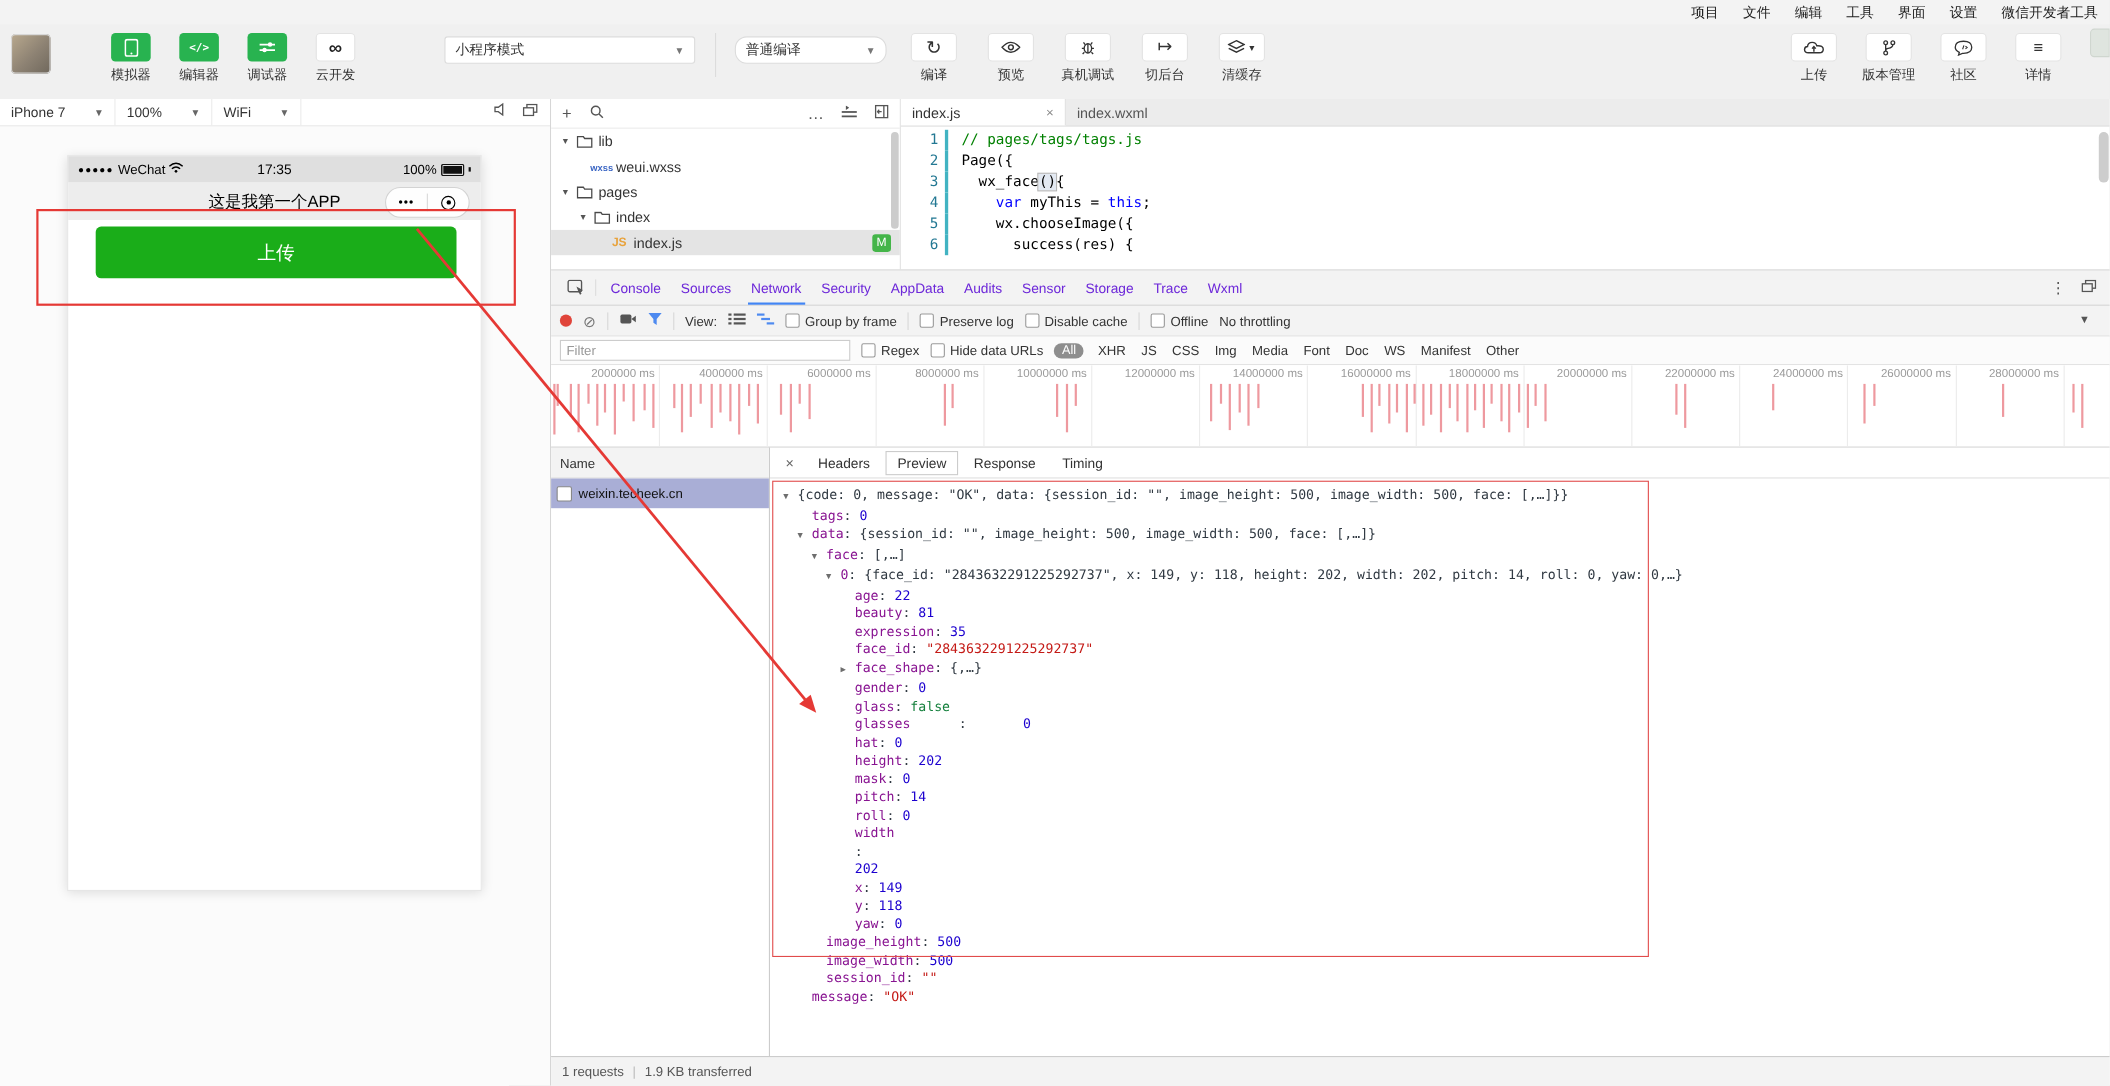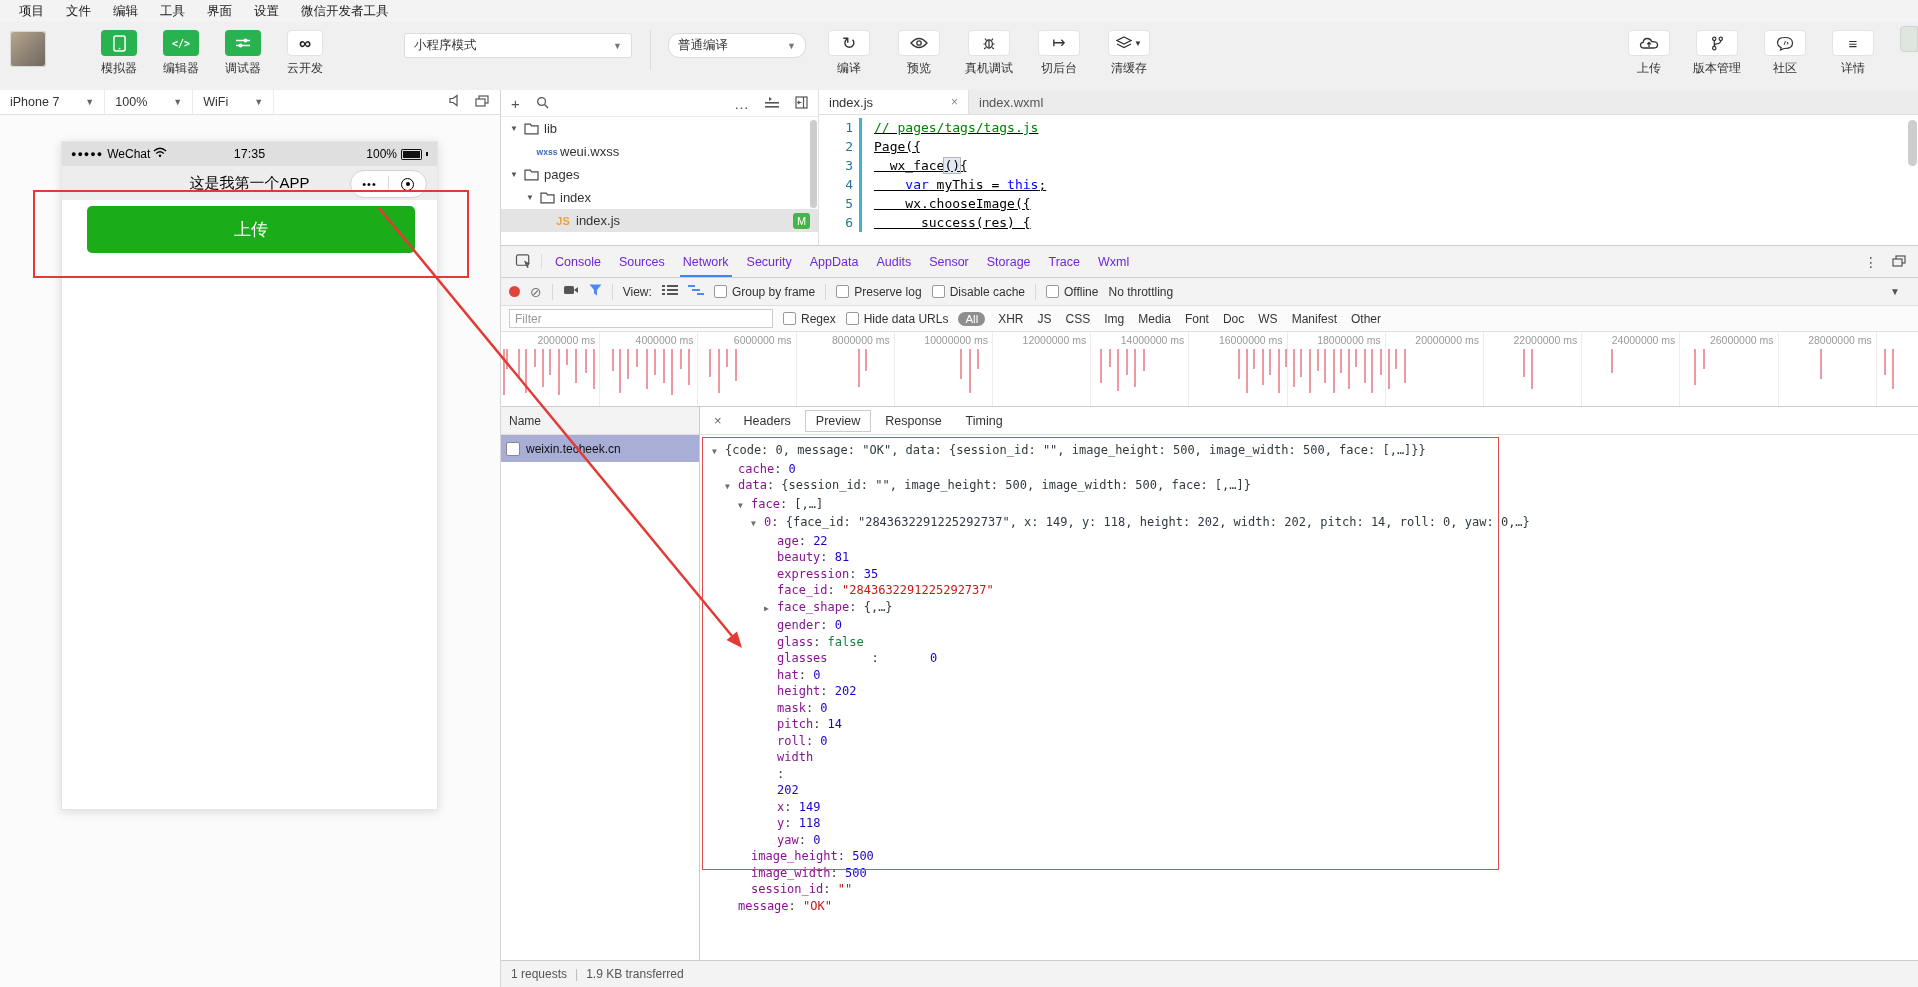--- a/index.html
+++ b/index.html
@@ -1,19 +1,19 @@
 <!DOCTYPE html>
 <html><head>
 <meta charset="utf-8">
 <style>
   html,body{margin:0;padding:0;background:#e9e9e9;}
   #app{position:relative;width:1918px;height:987px;background:#f0f0f0;overflow:hidden;
        font-family:"Liberation Sans","DejaVu Sans",sans-serif;color:#222;-webkit-font-smoothing:antialiased;}
   
-  #menubar{position:absolute;left:0;top:0;width:100%;height:22px;background:#f3f3f3;display:flex;align-items:center;padding-left:8px;box-sizing:border-box;}
+  #menubar{position:absolute;left:0;top:0;width:100%;height:22px;background:#f3f3f3;display:flex;align-items:center;padding-left:8px;box-sizing:border-box;justify-content:flex-end;}
   .menu-item{font-size:12.5px;color:#1a1a1a;padding:0 11px;line-height:22px;cursor:default;}
   
   #toolbar{position:absolute;left:0;top:22px;width:100%;height:68px;background:#f0f0f0;}
   #avatar{position:absolute;left:10px;top:9px;width:36px;height:36px;border-radius:4px;
           background:linear-gradient(135deg,#b9a98e,#8d8273 55%,#6f675c);box-shadow:0 0 0 1px #d8d8d8 inset;}
   .tbtn{display:inline-flex;flex-direction:column;align-items:center;width:62px;cursor:pointer;}
   #tb-left{position:absolute;left:88px;top:8px;display:flex;}
   .tb-ico{width:36px;height:26px;border-radius:4px;display:flex;align-items:center;justify-content:center;}
   .tb-ico.green{background:#28b350;}
   .tb-ico.white{background:#ffffff;border:1px solid #e3e3e3;box-sizing:border-box;}
@@ -70,21 +70,21 @@
   
   #editor{position:absolute;left:819px;top:90px;width:1099px;height:155px;background:#fff;}
   #ed-tabs{height:25px;background:#ececec;display:flex;border-bottom:1px solid #e0e0e0;box-sizing:border-box;}
   .ed-tab{width:150px;display:flex;align-items:center;padding:0 10px;font-size:13px;color:#555;box-sizing:border-box;cursor:pointer;}
   .ed-tab.active{background:#fff;color:#333;border-right:1px solid #e0e0e0;}
   .ed-close{margin-left:auto;color:#888;font-size:12px;}
   #code{position:relative;padding-top:3px;height:123px;box-sizing:border-box;font-family:"DejaVu Sans Mono",monospace;font-size:13px;line-height:19px;}
   .cline{display:flex;height:19px;}
   .ln{width:34px;text-align:right;color:#237893;padding-right:6px;flex:0 0 auto;}
   .chg{width:3px;background:#42b3c2;flex:0 0 auto;}
-  .ctext{padding-left:12px;white-space:pre;color:#000;text-decoration:underline;}
+  .ctext{padding-left:12px;white-space:pre;color:#000;}
   .tk-cm{color:#008000;} .tk-kw{color:#0000ff;} .tk-pl{color:#000;}
   .tk-mt{background:#e3e9f2;outline:1px solid #b5b5b5;}
   #ed-status{position:absolute;left:0;bottom:0;width:100%;height:17px;background:#ececec;border-top:1px solid #ddd;
              display:flex;align-items:center;font-size:11.5px;color:#444;padding:0 14px;box-sizing:border-box;gap:18px;}
   #ed-status .right{margin-left:auto;display:flex;gap:26px;}
   #ed-scroll{position:absolute;right:1px;top:30px;width:9px;height:46px;background:#cdcdcd;border-radius:5px;}
   
   #devtools{position:absolute;left:501px;top:245px;width:1417px;height:742px;background:#fff;border-top:1px solid #ccc;box-sizing:border-box;}
   #dt-tabs{height:32px;background:#f3f3f3;border-bottom:1px solid #d0d0d0;display:flex;align-items:center;padding-left:6px;box-sizing:border-box;}
   #dt-inspect{padding:0 8px;border-right:1px solid #ddd;margin-right:4px;display:flex;align-items:center;cursor:pointer;}
@@ -658,21 +658,21 @@
           <span id="detail-close">×</span>
           <span id="detail-tablist" style="display:flex;align-items:center">
               <span class="d-tab">Headers</span>
               <span class="d-tab active">Preview</span>
               <span class="d-tab">Response</span>
               <span class="d-tab">Timing</span>
             </span>
         </div>
         <div id="preview">
             <div class="pline" style="padding-left: 0px;"><span class="parrow">▼</span><span class="t-p">{code: 0, message: "OK", data: {session_id: "", image_height: 500, image_width: 500, face: [,…]}}</span></div>
-            <div class="pline" style="padding-left: 26px;"><span class="t-k">cache</span><span class="t-p">: </span><span class="t-n">0</span></div>
+            <div class="pline" style="padding-left: 26px;"><span class="t-k">tags</span><span class="t-p">: </span><span class="t-n">0</span></div>
             <div class="pline" style="padding-left: 13px;"><span class="parrow">▼</span><span class="t-k">data</span><span class="t-p">: {session_id: "", image_height: 500, image_width: 500, face: [,…]}</span></div>
             <div class="pline" style="padding-left: 26px;"><span class="parrow">▼</span><span class="t-k">face</span><span class="t-p">: [,…]</span></div>
             <div class="pline" style="padding-left: 39px;"><span class="parrow">▼</span><span class="t-k">0</span><span class="t-p">: {face_id: "2843632291225292737", x: 149, y: 118, height: 202, width: 202, pitch: 14, roll: 0, yaw: 0,…}</span></div>
             <div class="pline" style="padding-left: 65px;"><span class="t-k">age</span><span class="t-p">: </span><span class="t-n">22</span></div>
             <div class="pline" style="padding-left: 65px; text-align: center;"><span class="t-k">beauty</span><span class="t-p">: </span><span class="t-n">81</span></div>
             <div class="pline" style="padding-left: 65px;"><span class="t-k">expression</span><span class="t-p">: </span><span class="t-n">35</span></div>
             <div class="pline" style="padding-left: 65px;"><span class="t-k">face_id</span><span class="t-p">: </span><span class="t-s">"2843632291225292737"</span></div>
             <div class="pline" style="padding-left: 52px;"><span class="parrow">▶</span><span class="t-k">face_shape</span><span class="t-p">: {,…}</span></div>
             <div class="pline" style="padding-left: 65px;"><span class="t-k">gender</span><span class="t-p">: </span><span class="t-n">0</span></div>
             <div class="pline" style="padding-left: 65px;"><span class="t-k">glass</span><span class="t-p">: </span><span class="t-b">false</span></div>

